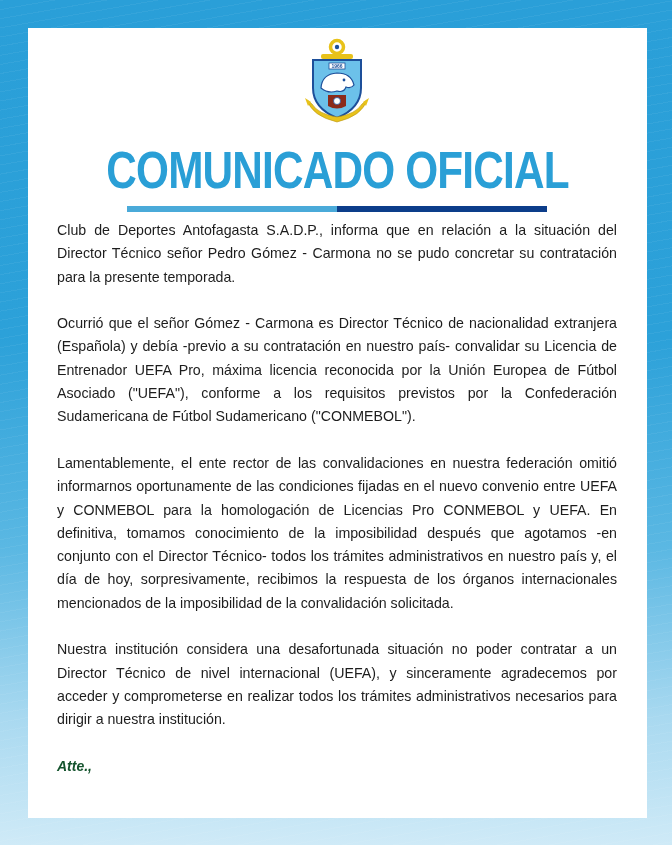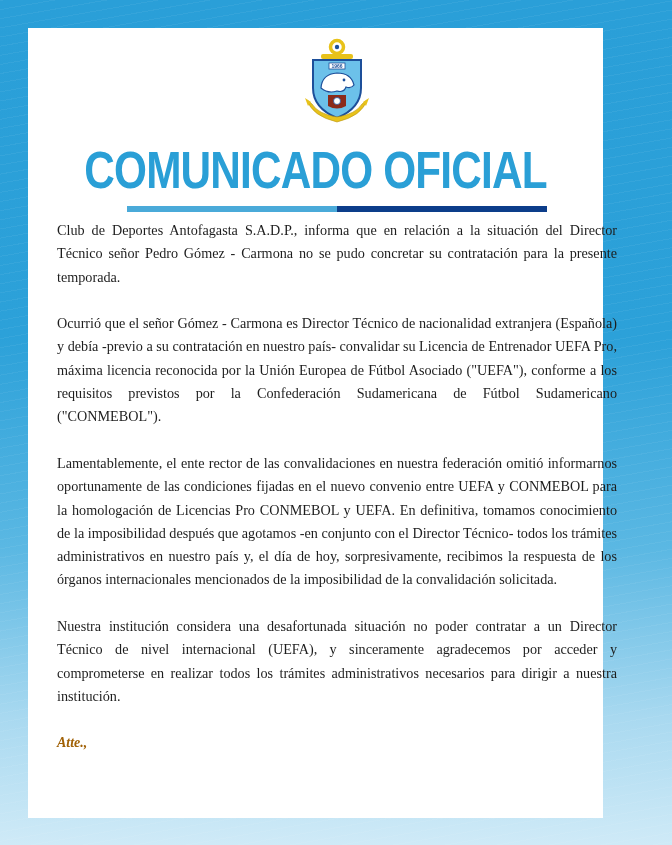--- a/index.html
+++ b/index.html
@@ -27,21 +27,21 @@
     background:
       radial-gradient(ellipse 120px 40px at 120px 60px, rgba(255,255,255,0.55), transparent 70%),
       radial-gradient(ellipse 160px 50px at 470px 80px, rgba(255,255,255,0.5), transparent 70%),
       radial-gradient(ellipse 90px 30px at 330px 30px, rgba(120,190,230,0.45), transparent 70%);
     pointer-events: none;
   }
   .card {
     position: absolute;
     left: 28px;
     top: 28px;
-    width: 575px;
+    width: 619px;
     height: 790px;
     background: #ffffff;
     box-sizing: border-box;
   }
   .crest {
     position: absolute;
     left: 276px;
     top: 10px;
     width: 66px;
     height: 88px;
@@ -69,36 +69,36 @@
     height: 6px;
     display: flex;
   }
   .title-bar .seg-light { width: 210px; height: 100%; }
   .title-bar .seg-dark { width: 210px; height: 100%; }
   .body-text {
     position: absolute;
     left: 29px;
     top: 191px;
     width: 560px;
-    font-family: Liberation Serif, serif;
+    font-family: Liberation Sans, sans-serif;
     font-size: 14.2px;
     line-height: 23.3px;
     color: #1d1d1d;
     text-align: justify;
   }
   .body-text p {
     margin: 0 0 23.3px 0;
   }
   .signature {
     margin-top: 0;
     font-style: italic;
     font-weight: 700;
     font-size: 14px;
     line-height: 22px;
-    color: #a16207;
+    color: #14532d;
   }
   .signature div { margin: 0; }
 </style>
 </head>
 <body>
 
 <div class="bg-streaks"></div>
 <div class="bg-cloud"></div>
 
 <div class="card">

